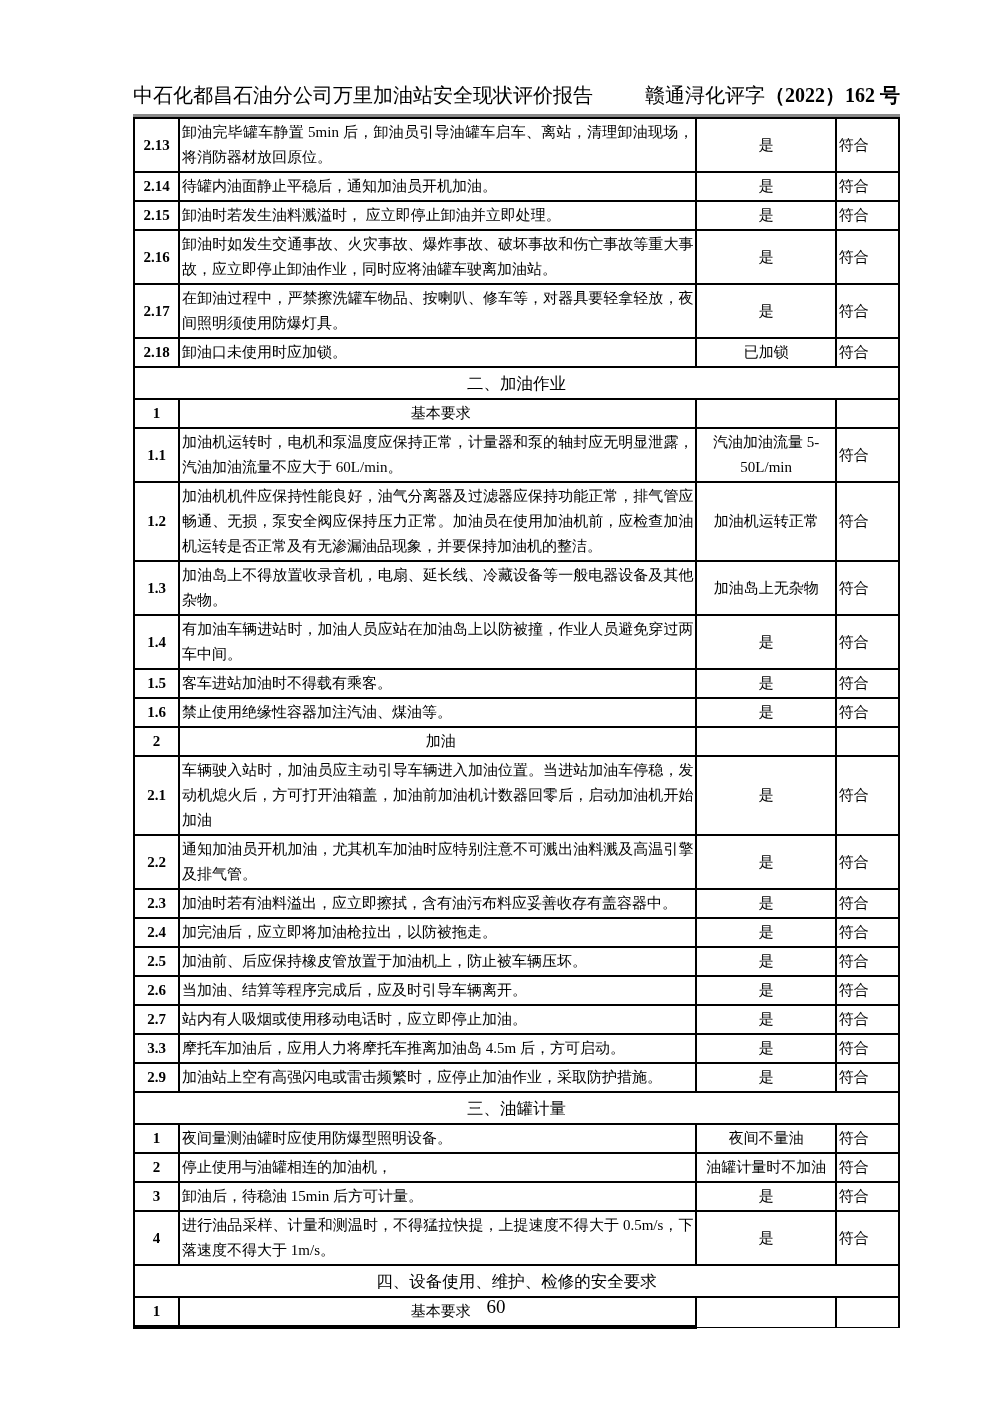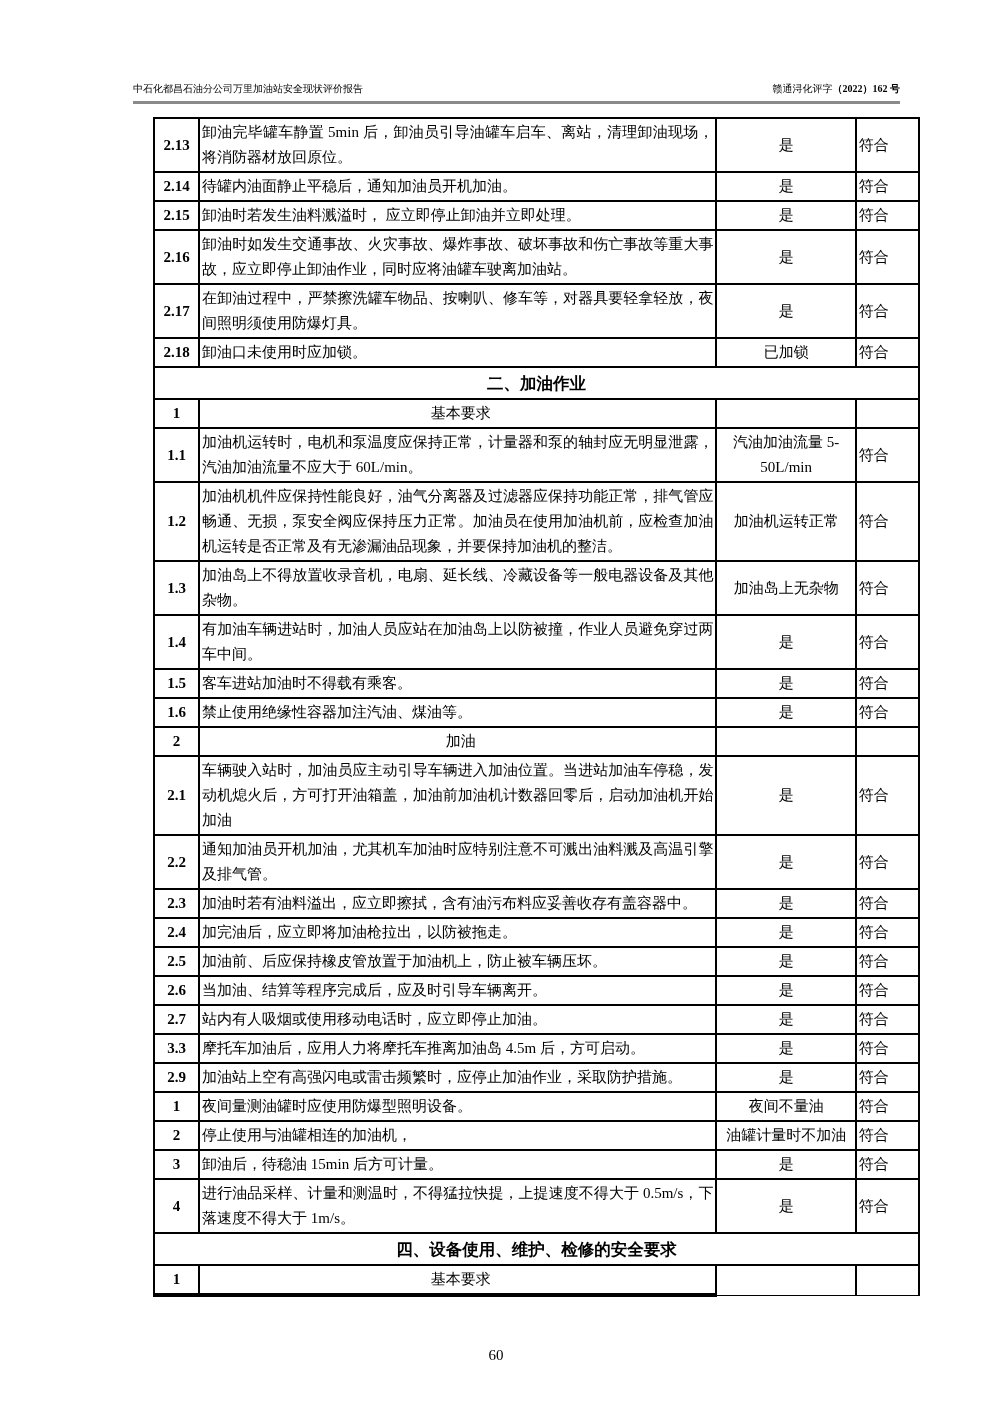--- a/index.html
+++ b/index.html
@@ -8,33 +8,32 @@
     width:992px;height:1403px;
     background:#ffffff;
     font-family:"Liberation Serif","DejaVu Serif",serif;
     color:#000;
     overflow:hidden;
   }
   .header{
     position:absolute;
     left:133px; width:767px; top:82px;
     display:flex; justify-content:space-between; align-items:flex-end;
-    font-size:10px;
+    font-size:20px;
     padding-bottom:5px;
     border-bottom:3px solid #8a8a8a;
   }
   .header .right-part{white-space:nowrap;}
   .header .right-bold{font-weight:bold;}
   table.checklist{
     position:absolute;
     left:133px; top:117px;
     width:767px;
     border-collapse:collapse;
     table-layout:fixed;
-    margin-left:20px;
   }
   table.checklist td{
     border:2px solid #000;
     vertical-align:middle;
     font-size:15px;
     line-height:25px;
     padding:1px 2px;
     overflow:hidden;
   }
   td.c-num{
@@ -52,43 +51,43 @@
   td.c-status{
     width:139px;
     text-align:center;
   }
   td.c-result{
     width:63px;
     text-align:left;
   }
   tr.section-row td{
     text-align:center;
-    font-weight:bold;
+    font-weight:normal;
     font-size:16.5px;
     height:28px;
     padding:1px 4px;
   }
   tr.subhead td.c-text{
     text-align:center;
     text-align-last:center;
     padding-left:8px;
   }
   tr.last-row td.c-num,
   tr.last-row td.c-text{
     border-bottom:4px solid #000;
   }
   tr.last-row td.c-status,
   tr.last-row td.c-result{
     border-bottom:1px solid #000;
   }
   .footer{
     position:absolute;
-    left:0; right:0; top:1347px;
-    text-align:center;
-    font-size:15px;
+    left:0; right:0; top:1296px;
+    text-align:center;
+    font-size:19px;
   }
 </style>
 </head>
 <body>
 
 <div class="page">
 
   <div class="header">
     <span>中石化都昌石油分公司万里加油站安全现状评价报告</span>
     <span class="right-part"><span>赣通浔化评字</span><span class="right-bold">（2022）162 号</span></span>
@@ -236,20 +235,23 @@
           <td class="c-text">摩托车加油后，应用人力将摩托车推离加油岛 4.5m 后，方可启动。</td>
           <td class="c-status">是</td>
           <td class="c-result">符合</td>
         </tr>
         <tr class="item-row">
           <td class="c-num">2.9</td>
           <td class="c-text">加油站上空有高强闪电或雷击频繁时，应停止加油作业，采取防护措施。</td>
           <td class="c-status">是</td>
           <td class="c-result">符合</td>
         </tr>
+        <tr class="section-row">
+          <td colspan="4">三、油罐计量</td>
+        </tr>
         <tr class="item-row">
           <td class="c-num">1</td>
           <td class="c-text">夜间量测油罐时应使用防爆型照明设备。</td>
           <td class="c-status">夜间不量油</td>
           <td class="c-result">符合</td>
         </tr>
         <tr class="item-row">
           <td class="c-num">2</td>
           <td class="c-text">停止使用与油罐相连的加油机，</td>
           <td class="c-status">油罐计量时不加油</td>

